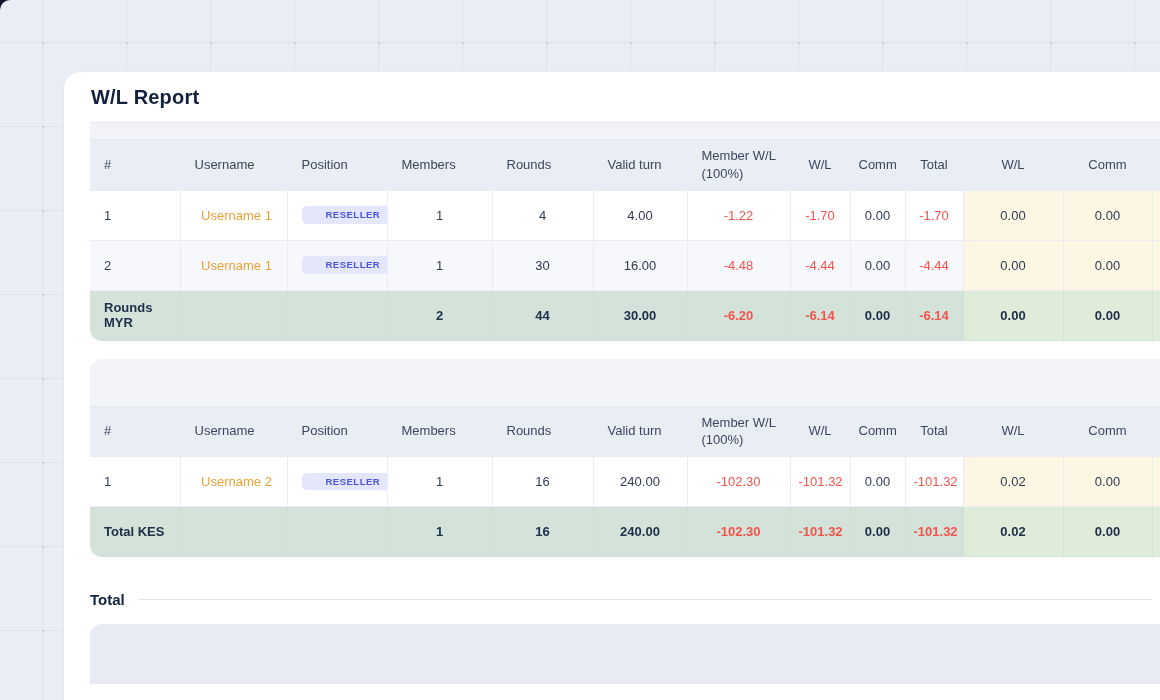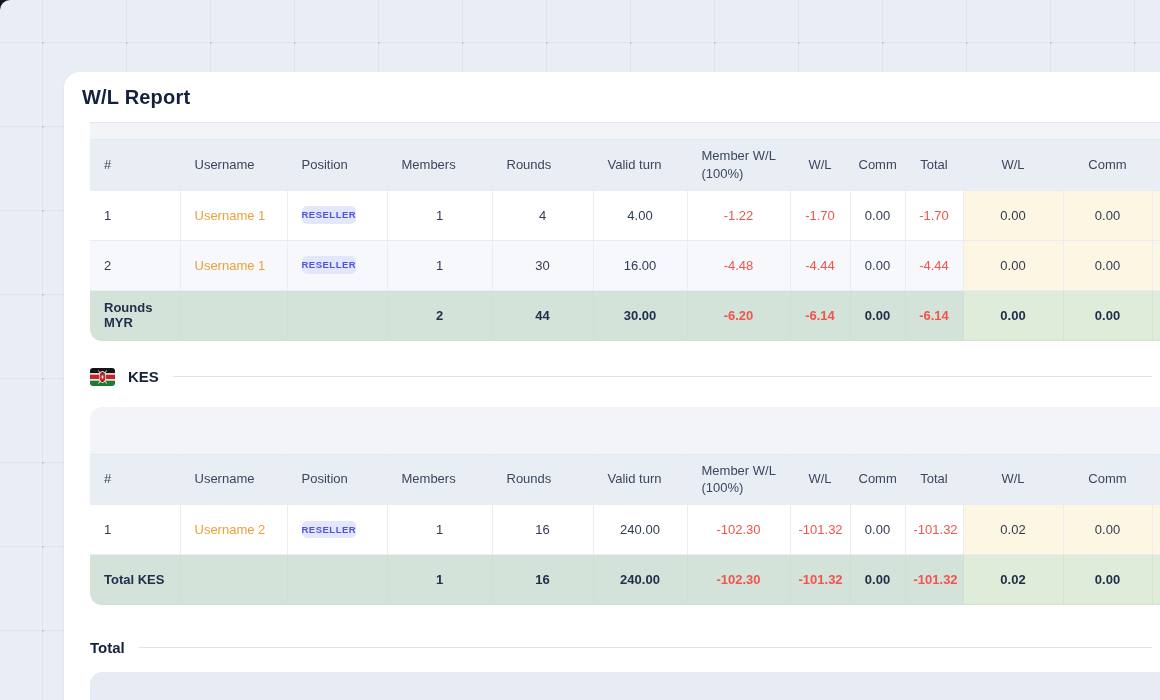--- a/index.html
+++ b/index.html
@@ -23,21 +23,21 @@
   .card {
     position: absolute; left: 64px; top: 72px;
     width: 1200px; height: 680px;
     background: var(--card-bg);
     border-radius: 16px;
     box-shadow: 0 1px 3px rgba(16,24,40,0.06);
   }
   .card-header { height: 50px; display: flex; align-items: center; padding-left: 18px; }
   .card-title {
     font-size: 20px; font-weight: 700; color: var(--title-color);
-    letter-spacing: 0.2px; margin: 0;
+    letter-spacing: 0.2px; margin: 9px;
   }
   .card-body { padding-left: 26px; }
 
   .table-wrap { width: 1160px; overflow: hidden; }
   .table-wrap.first { border-top: 1px solid #e3e7ef; border-radius: 0 0 12px 12px; }
   .table-wrap.rounded { border-radius: 12px; }
   .toolbar { background: var(--toolbar-bg); border-bottom: 1px solid #e4e8f0; }
   .toolbar.sliver { height: 17px; }
   .toolbar.full { height: 48px; }
 
@@ -57,27 +57,27 @@
     line-height: 1.35;
   }
   td { height: 50px; color: var(--body-text); background: #ffffff; }
   tr.alt td { background: var(--row-alt-bg); }
   .al { text-align: left; padding-left: 14px; }
   .ac { text-align: center; }
   td.cream { background: var(--cream-bg); }
   tr.alt td.cream { background: var(--cream-bg); }
   tr.total-row td { background: var(--total-row-bg); font-weight: 700; color: #20304a; border-color: #cfdfd6; }
   tr.total-row td.cream { background: var(--total-cream-bg); border-color: #d3e4cf; }
-  td.username { color: var(--accent-username); }
+  td.username { color: var(--accent-username); text-align: center; }
   .neg { color: var(--negative) !important; }
   .badge {
     display: inline-block;
     background: var(--badge-bg); color: var(--badge-text);
     font-size: 9.5px; font-weight: 700; letter-spacing: 0.5px;
-    padding: 4px 0; border-radius: 5px; line-height: 1;
+    padding: 4px 24px; border-radius: 5px; line-height: 1;
   }
 
   .section-heading { display: flex; align-items: center; width: 1062px; height: 24px; }
   .section-heading.kes { margin-top: 24px; }
   .section-heading.grand { margin-top: 30px; }
   .section-label { font-size: 15px; font-weight: 700; color: var(--title-color); }
   .heading-line { flex: 1; height: 1px; background: #dfe3ec; margin-left: 14px; }
   .flag { width: 25px; height: 18px; border-radius: 3px; overflow: hidden; margin-right: 13px; flex: none; display: block; }
 
   .kes-table-margin { margin-top: 18px; }
@@ -180,38 +180,20 @@
                   <td class="ac neg">-6.14</td>
                   <td class="ac cream">0.00</td>
                   <td class="ac cream">0.00</td>
                   <td class="ac cream"></td>
                 </tr>
               </tbody>
             </table>
           </div>
       </div>
 
-      <div class="section-heading kes">
-        <svg class="flag" viewBox="0 0 25 18" xmlns="http://www.w3.org/2000/svg">
-          <rect x="0" y="0" width="25" height="5.4" fill="#151515"></rect>
-          <rect x="0" y="5.4" width="25" height="1.2" fill="#ffffff"></rect>
-          <rect x="0" y="6.6" width="25" height="4.8" fill="#c3262c"></rect>
-          <rect x="0" y="11.4" width="25" height="1.2" fill="#ffffff"></rect>
-          <rect x="0" y="12.6" width="25" height="5.4" fill="#1f7a33"></rect>
-          <line x1="8.5" y1="15.5" x2="16.5" y2="2.5" stroke="#ffffff" stroke-width="0.9"></line>
-          <line x1="16.5" y1="15.5" x2="8.5" y2="2.5" stroke="#ffffff" stroke-width="0.9"></line>
-          <ellipse cx="12.5" cy="9" rx="3.6" ry="6" fill="#ffffff"></ellipse>
-          <ellipse cx="12.5" cy="9" rx="3" ry="5.2" fill="#c3262c"></ellipse>
-          <ellipse cx="12.5" cy="9" rx="0.9" ry="1.8" fill="#ffffff"></ellipse>
-          <circle cx="12.5" cy="4.9" r="0.55" fill="#151515"></circle>
-          <circle cx="12.5" cy="13.1" r="0.55" fill="#151515"></circle>
-        </svg>
-        <span class="section-label">KES</span>
-        <span class="heading-line"></span>
-      </div>
 
       <div class="table-wrap rounded kes-table-margin">
         <div class="toolbar full"></div>
         <div>
             <table>
               <colgroup>
                 <col style="width: 90px;">
                 <col style="width: 107px;">
                 <col style="width: 100px;">
                 <col style="width: 105px;">

